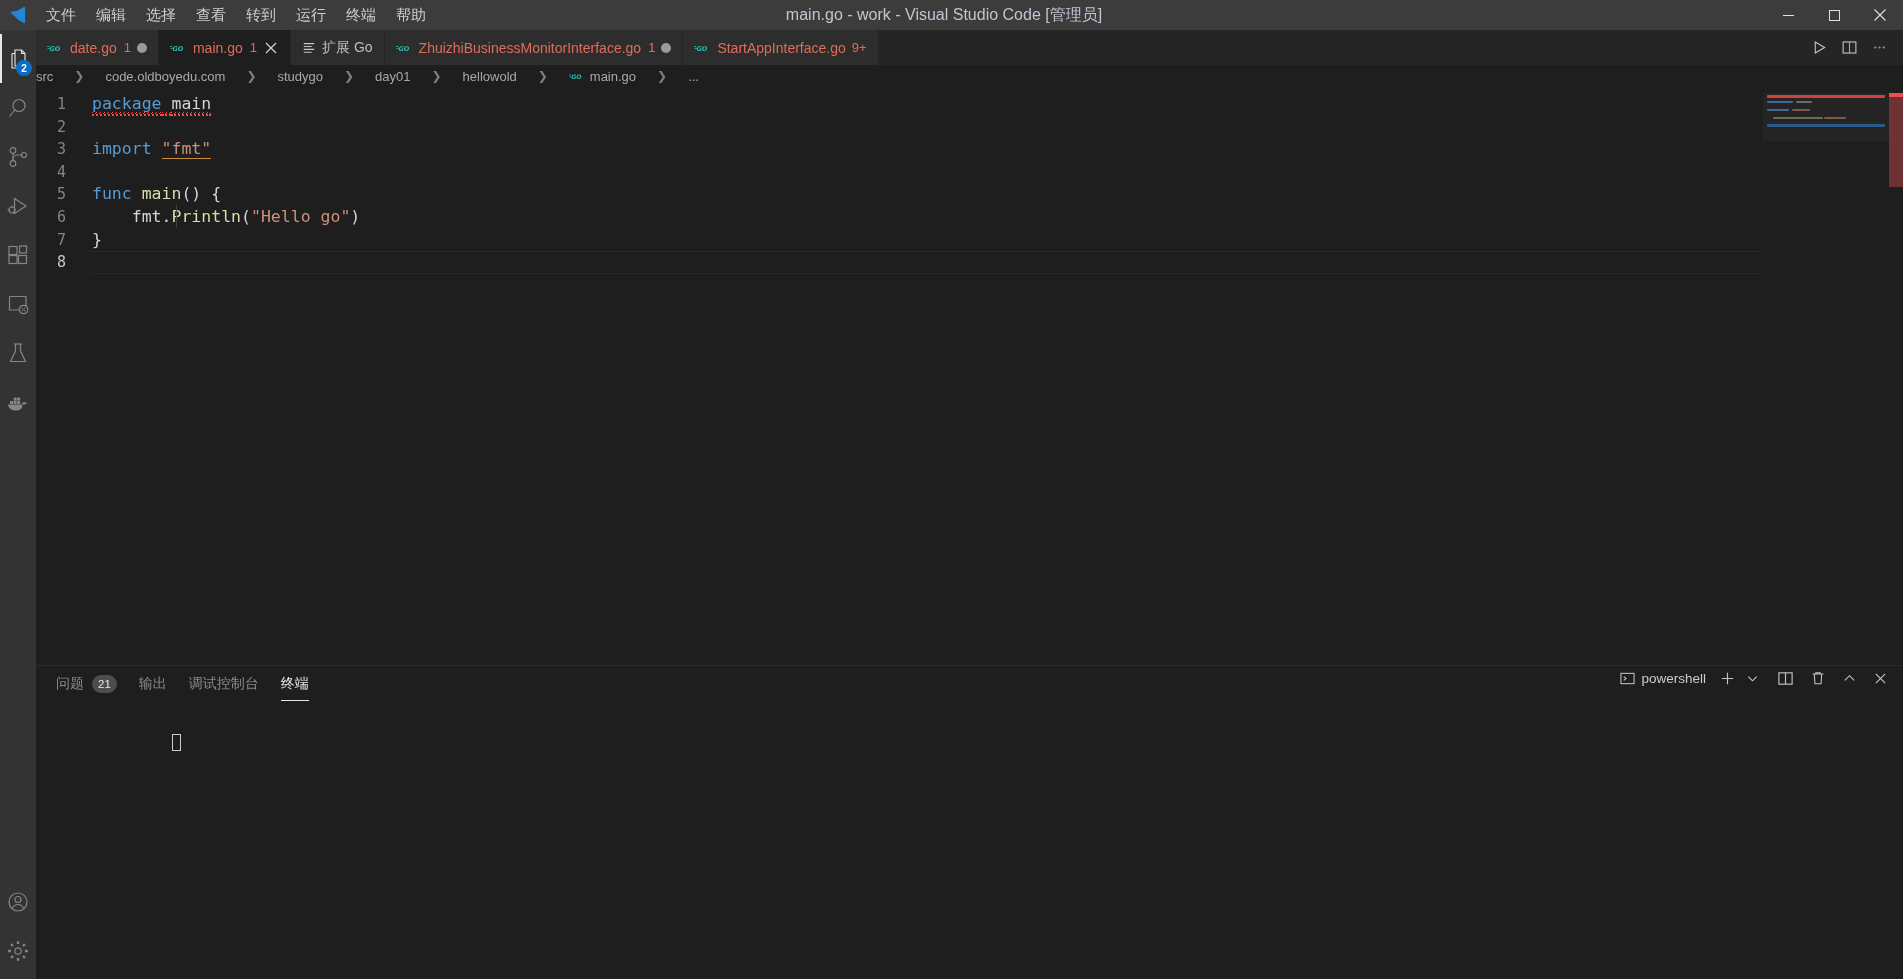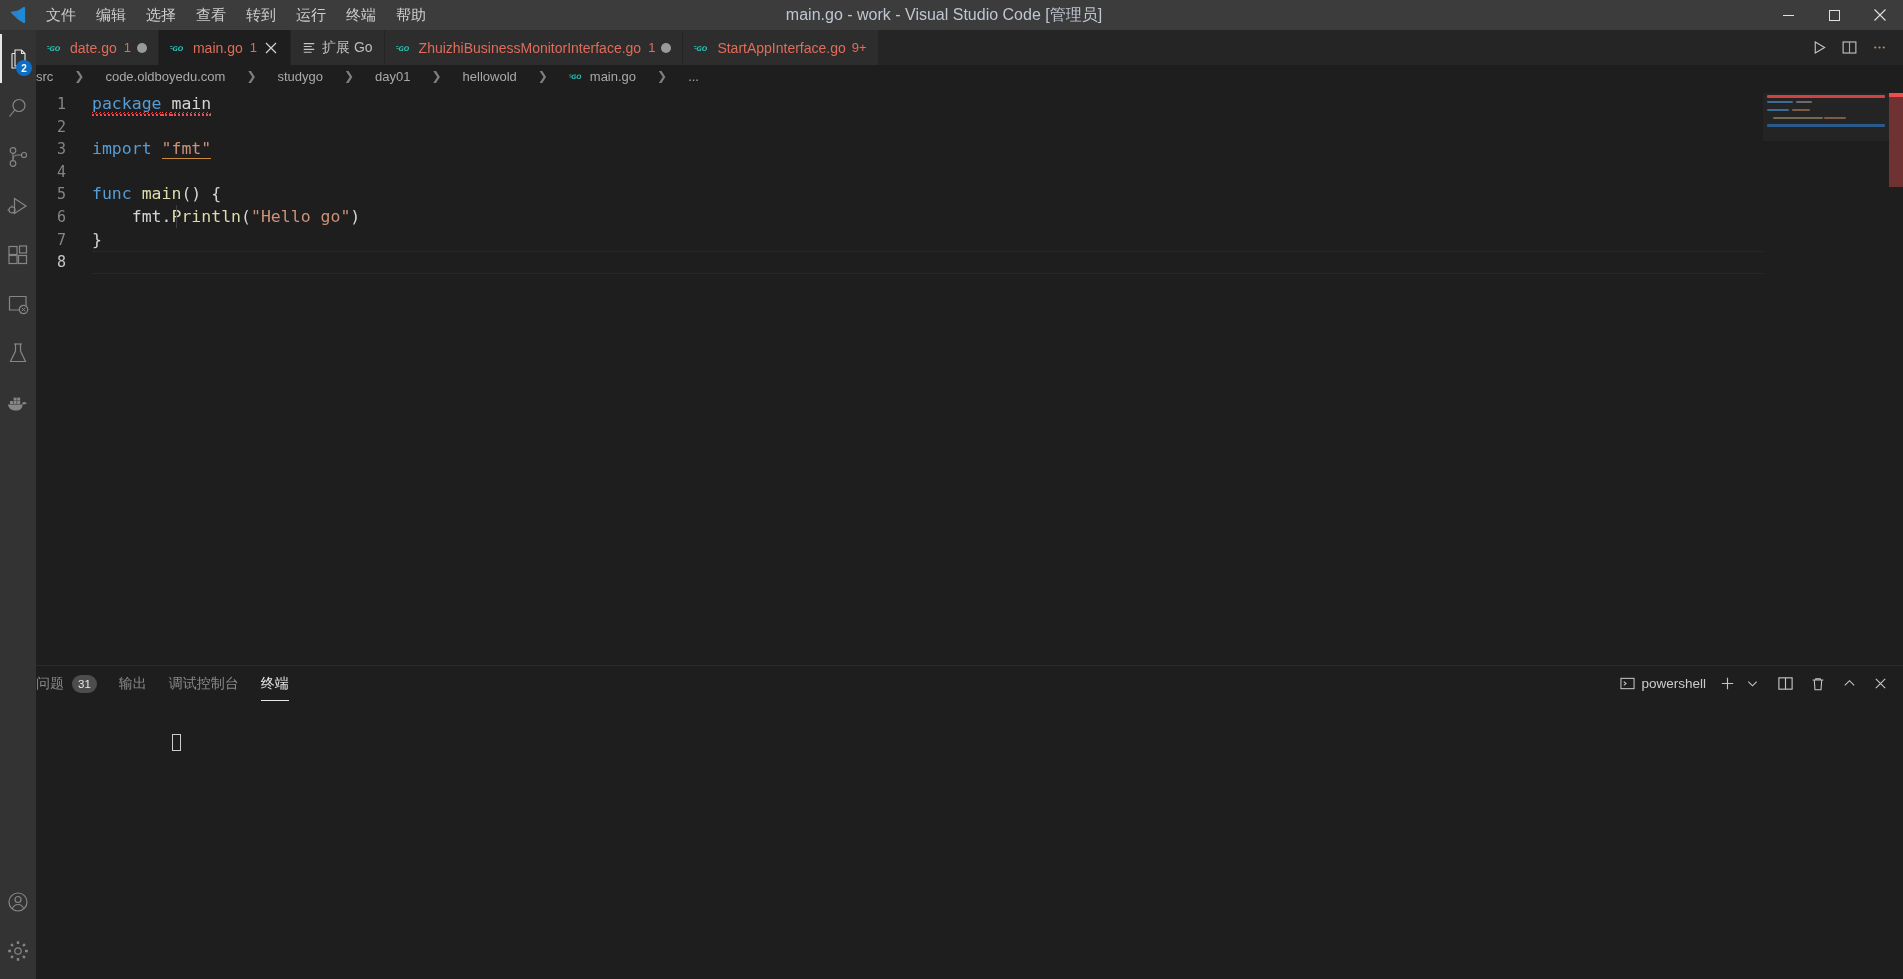--- a/index.html
+++ b/index.html
@@ -118,21 +118,21 @@
   
   .minimap { position: absolute; right: 14px; top: 0; width: 126px; height: 100%; background: #1e1e1e; }
   .mm-line { position: absolute; height: 2px; border-radius: 1px; }
   .mm-slider { position: absolute; left: 0; right: 0; top: 0; height: 48px; background: rgba(121,121,121,0.08); }
   .ruler { position: absolute; right: 0; top: 0; width: 14px; height: 100%; background: #1e1e1e; }
   .ruler-err { position: absolute; right: 0; width: 14px; height: 5px; background: #f14c4c; }
   .scroll-thumb { position: absolute; right: 0; width: 14px; background: #4f4f4f; border-radius: 0; }
 
   
   .panel { flex: 0 0 314px; background: #1e1e1e; display: flex; flex-direction: column; border-top: 1px solid #2b2b2b; }
-  .panel-header { height: 35px; display: flex; align-items: center; flex: 0 0 35px; }
+  .panel-header { height: 35px; display: flex; align-items: flex-start; flex: 0 0 35px; padding-left: 20px; }
   .ptab {
     height: 35px; display: flex; align-items: center; gap: 8px; margin-right: 22px;
     font-size: 14px; color: #8a8a8a; position: relative; white-space: nowrap;
   }
   .ptab.active { color: #e7e7e7; }
   .ptab.active::after {
     content: ""; position: absolute; left: 0; right: 0; bottom: 0; height: 1px; background: #e7e7e7;
   }
   .pbadge {
     background: #4d4d4d; color: #e7e7e7; border-radius: 11px; min-width: 22px; height: 18px;
@@ -469,21 +469,21 @@
             <div class="scroll-thumb" style="top:10px; height:90px; background:#6e3232;"></div>
           </div>
         </div>
       </div>
 
       <div class="panel">
         <div class="panel-header">
 
           <div class="ptab">
             <span>问题</span>
-            <span class="pbadge">31</span>
+            <span class="pbadge">21</span>
           </div>
 
           <div class="ptab">
             <span>输出</span>
           </div>
 
           <div class="ptab">
             <span>调试控制台</span>
           </div>
 

